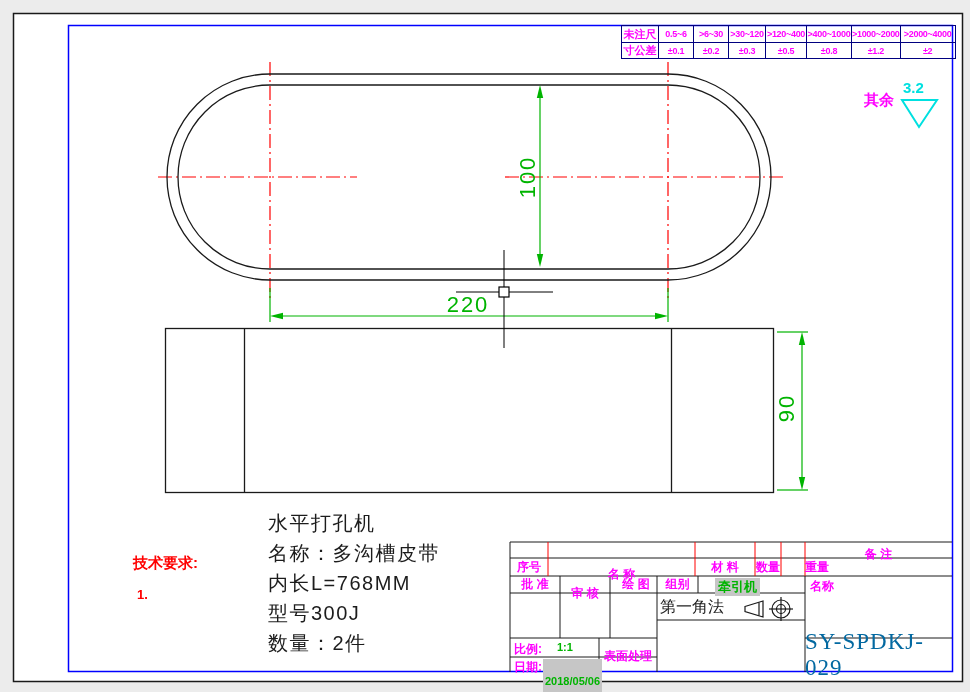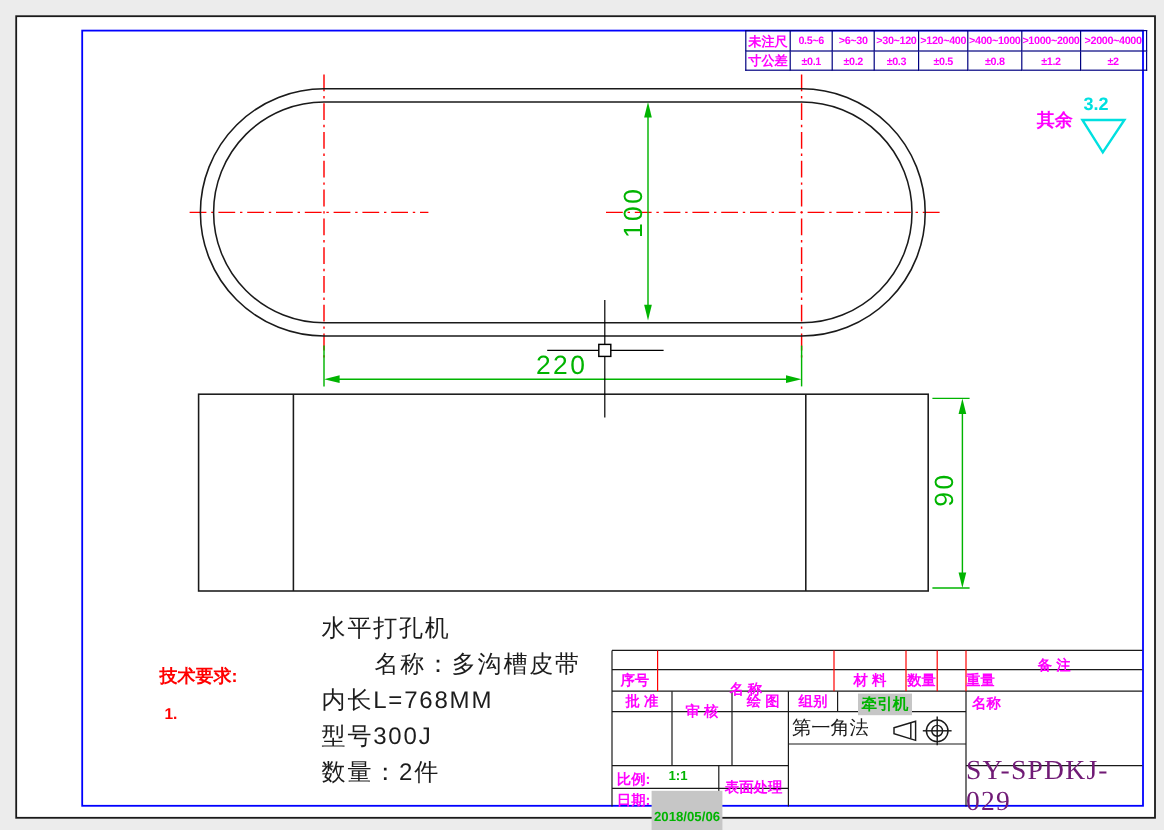--- a/index.html
+++ b/index.html
@@ -23,21 +23,21 @@
   table.tol th{font-size:11px;letter-spacing:0;}
   table.tol tr.r1 td,table.tol tr.r1 th{height:16px;}
   table.tol tr.r2 td,table.tol tr.r2 th{height:15px;}
   
   #titleblock{left:510px;top:542px;width:442px;height:130px;}
   .tb{position:absolute;color:#ff00ff;font-size:12px;font-weight:bold;white-space:nowrap;}
   .green{color:#00b400;}
   .hl{background:#c6c6c6;}
   .partno{
     font-family:"Liberation Serif",serif;font-weight:normal;
-    color:#701a75;font-size:23px;letter-spacing:1px;
+    color:#0369a1;font-size:23px;letter-spacing:1px;
   }
   
   .note-black{position:absolute;left:268px;color:#1c1c1c;font-size:20px;letter-spacing:1.5px;white-space:nowrap;}
   .note-red{position:absolute;color:#ff0000;font-weight:bold;white-space:nowrap;}
   .cjk-proj{position:absolute;color:#1a1a1a;font-size:16px;font-weight:normal;white-space:nowrap;}
   svg text{font-family:"Liberation Sans",sans-serif;}
 </style>
 </head>
 <body>
 
@@ -165,21 +165,21 @@
 </tbody>
   </table>
 
 <div class="abs" style="left:864px;top:91px;color:#ff00ff;font-size:15px;font-weight:bold;">其余</div>
 <div class="abs" style="left:903px;top:79px;color:#00e0e0;font-size:15px;font-weight:bold;">3.2</div>
 
 <div class="note-red" style="left:133px;top:554px;font-size:15px;">技术要求:</div>
 <div class="note-red" style="left:137px;top:587px;font-size:13px;">1.</div>
 
 <div class="note-black" style="top:510px;">水平打孔机</div>
-<div class="note-black" style="top:540px;margin-left:44px;">名称：多沟槽皮带</div>
+<div class="note-black" style="top:540px;">名称：多沟槽皮带</div>
 <div class="note-black" style="top:570px;">内长L=768MM</div>
 <div class="note-black" style="top:600px;">型号300J</div>
 <div class="note-black" style="top:630px;">数量：2件</div>
 
 <div class="abs" id="titleblock">
 
   <div class="tb flexc" style="left:0;top:16px;width:38px;height:18px;">序号</div>
   <div class="tb flexc" style="left:38px;top:16px;width:147px;height:32px;">名  称</div>
   <div class="tb flexc" style="left:185px;top:16px;width:60px;height:18px;">材  料</div>
   <div class="tb flexc" style="left:245px;top:16px;width:26px;height:18px;">数量</div>

